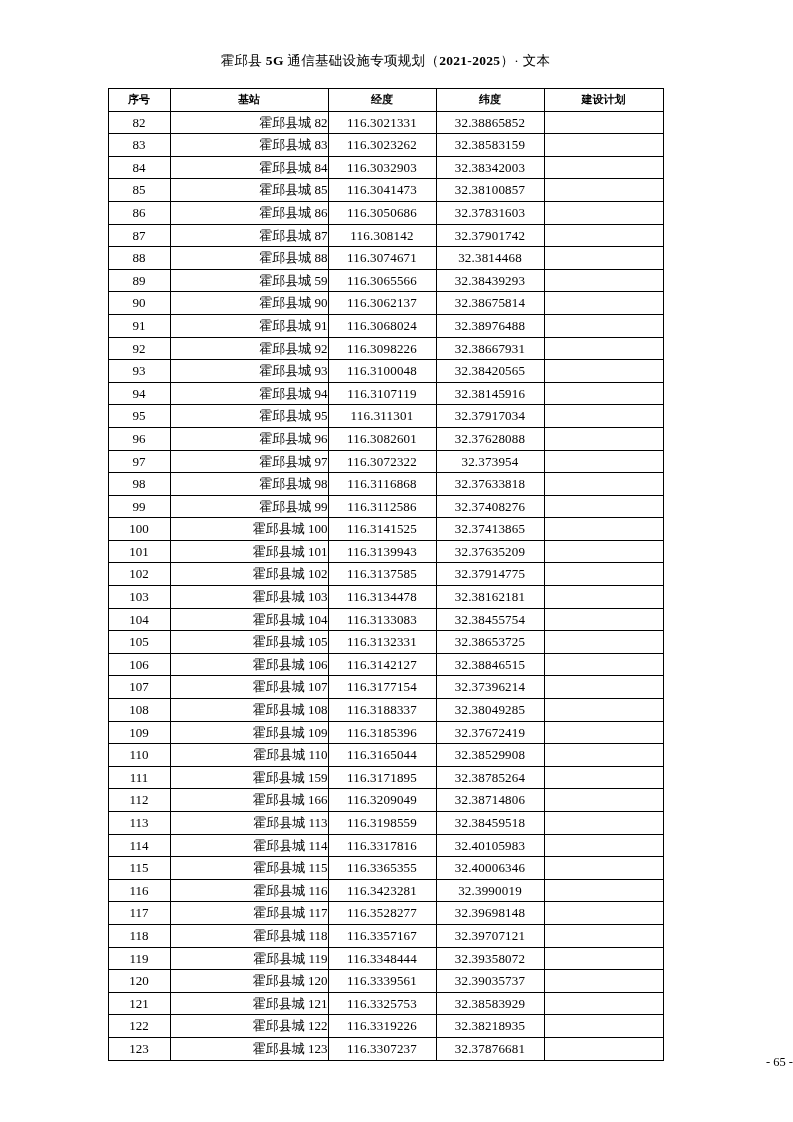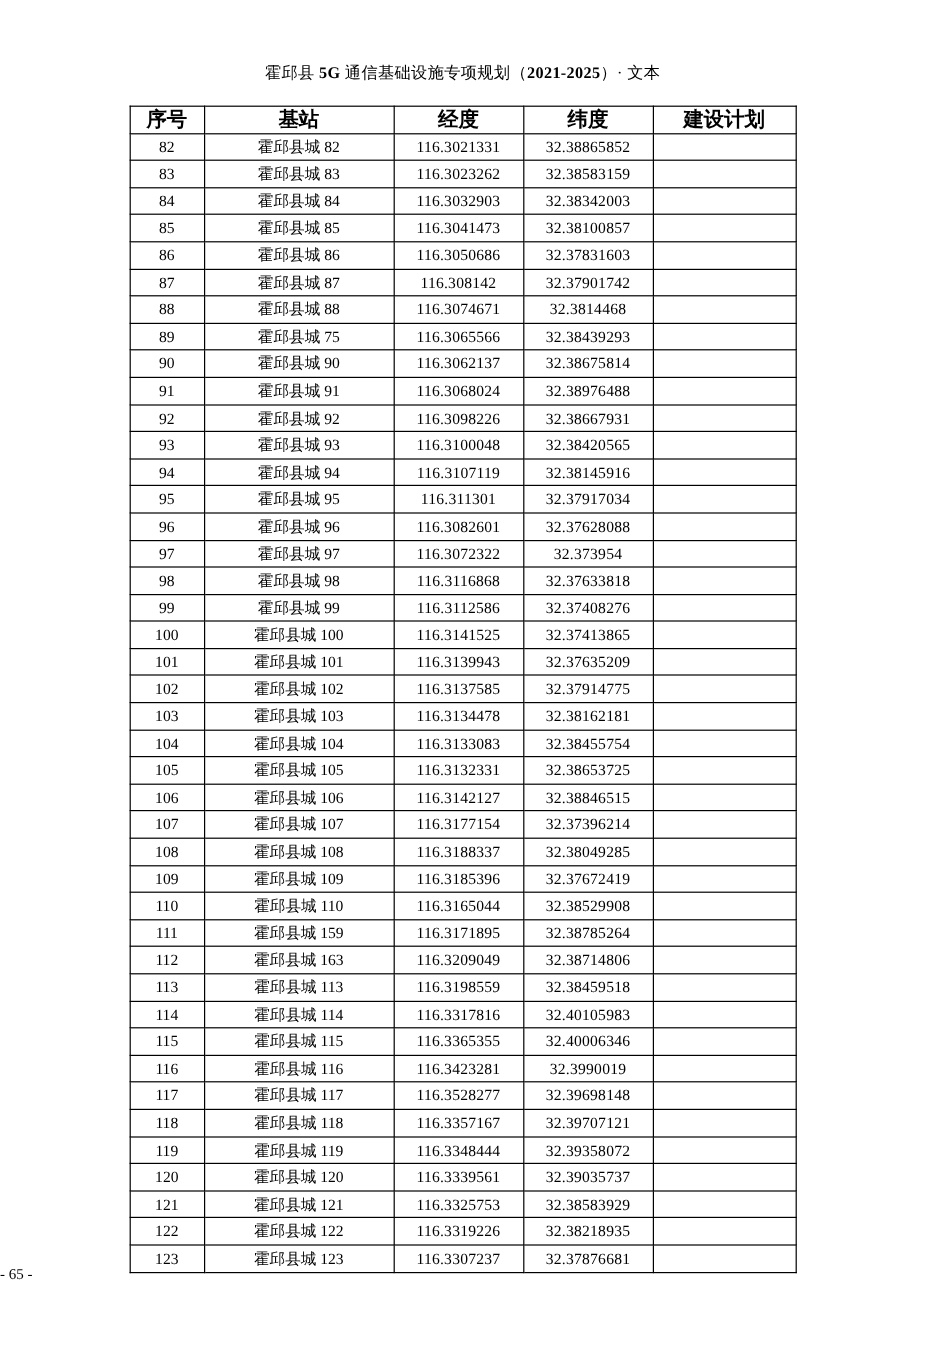--- a/index.html
+++ b/index.html
@@ -44,39 +44,39 @@
     border: 1px solid #000000;
     height: 21.6px;
     line-height: 21.6px;
     padding: 0;
     font-size: 13px;
     font-family: "Liberation Serif", "DejaVu Serif", serif;
   }
   table.basestations th {
     text-align: center;
     font-weight: bold;
-    font-size: 17px;
+    font-size: 11px;
   }
   col.c-idx { width: 62px; }
   col.c-name { width: 158px; }
   col.c-lng  { width: 108px; }
   col.c-lat  { width: 108px; }
   col.c-plan { width: 119px; }
 
   td.idx { text-align: center; margin-top: 32px; }
-  td.name { text-align: center; padding-left: 14px; }
+  td.name { text-align: right; padding-left: 14px; }
   td.lng, td.lat { text-align: center; letter-spacing: 0.2px; }
   td.plan { text-align: center; }
 
   .footer {
     position: absolute;
     left: 0;
     right: 0;
     bottom: 52px;
-    text-align: left;
+    text-align: right;
     font-size: 12.5px;
     font-family: "Liberation Serif", "DejaVu Serif", serif;
   }
 </style>
 </head>
 <body>
 
 <div class="page">
 
   <div class="header">
@@ -145,21 +145,21 @@
         </tr>
         <tr>
           <td class="idx">88</td>
           <td class="name">霍邱县城 88</td>
           <td class="lng">116.3074671</td>
           <td class="lat">32.3814468</td>
           <td class="plan"></td>
         </tr>
         <tr>
           <td class="idx">89</td>
-          <td class="name">霍邱县城 75</td>
+          <td class="name">霍邱县城 59</td>
           <td class="lng">116.3065566</td>
           <td class="lat">32.38439293</td>
           <td class="plan"></td>
         </tr>
         <tr>
           <td class="idx">90</td>
           <td class="name">霍邱县城 90</td>
           <td class="lng">116.3062137</td>
           <td class="lat">32.38675814</td>
           <td class="plan"></td>
@@ -306,21 +306,21 @@
         </tr>
         <tr>
           <td class="idx">111</td>
           <td class="name">霍邱县城 159</td>
           <td class="lng">116.3171895</td>
           <td class="lat">32.38785264</td>
           <td class="plan"></td>
         </tr>
         <tr>
           <td class="idx">112</td>
-          <td class="name">霍邱县城 163</td>
+          <td class="name">霍邱县城 166</td>
           <td class="lng">116.3209049</td>
           <td class="lat">32.38714806</td>
           <td class="plan"></td>
         </tr>
         <tr>
           <td class="idx">113</td>
           <td class="name">霍邱县城 113</td>
           <td class="lng">116.3198559</td>
           <td class="lat">32.38459518</td>
           <td class="plan"></td>

